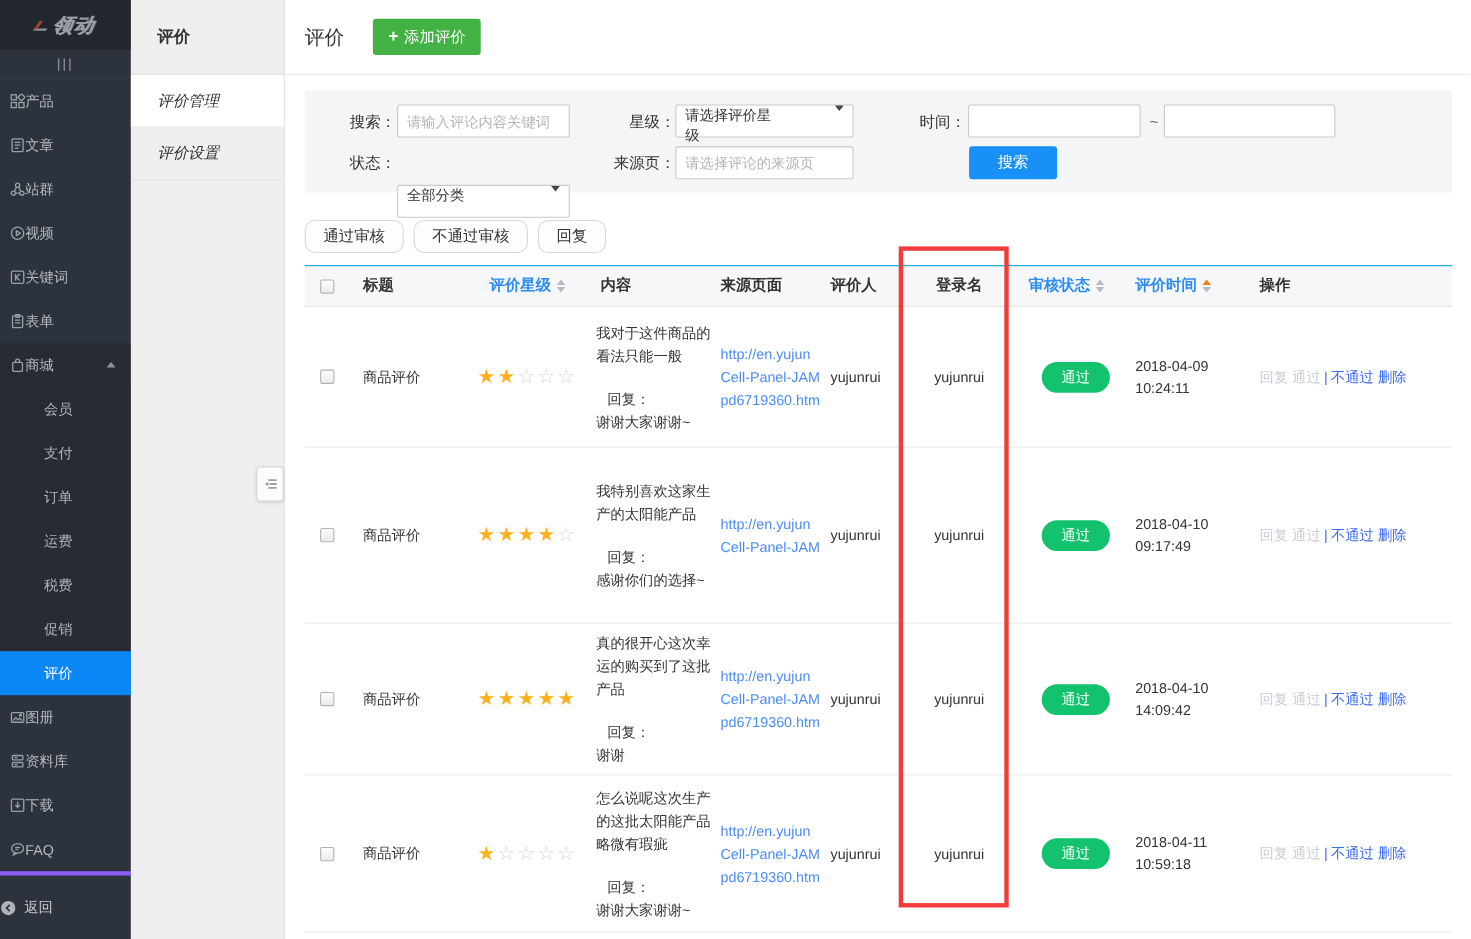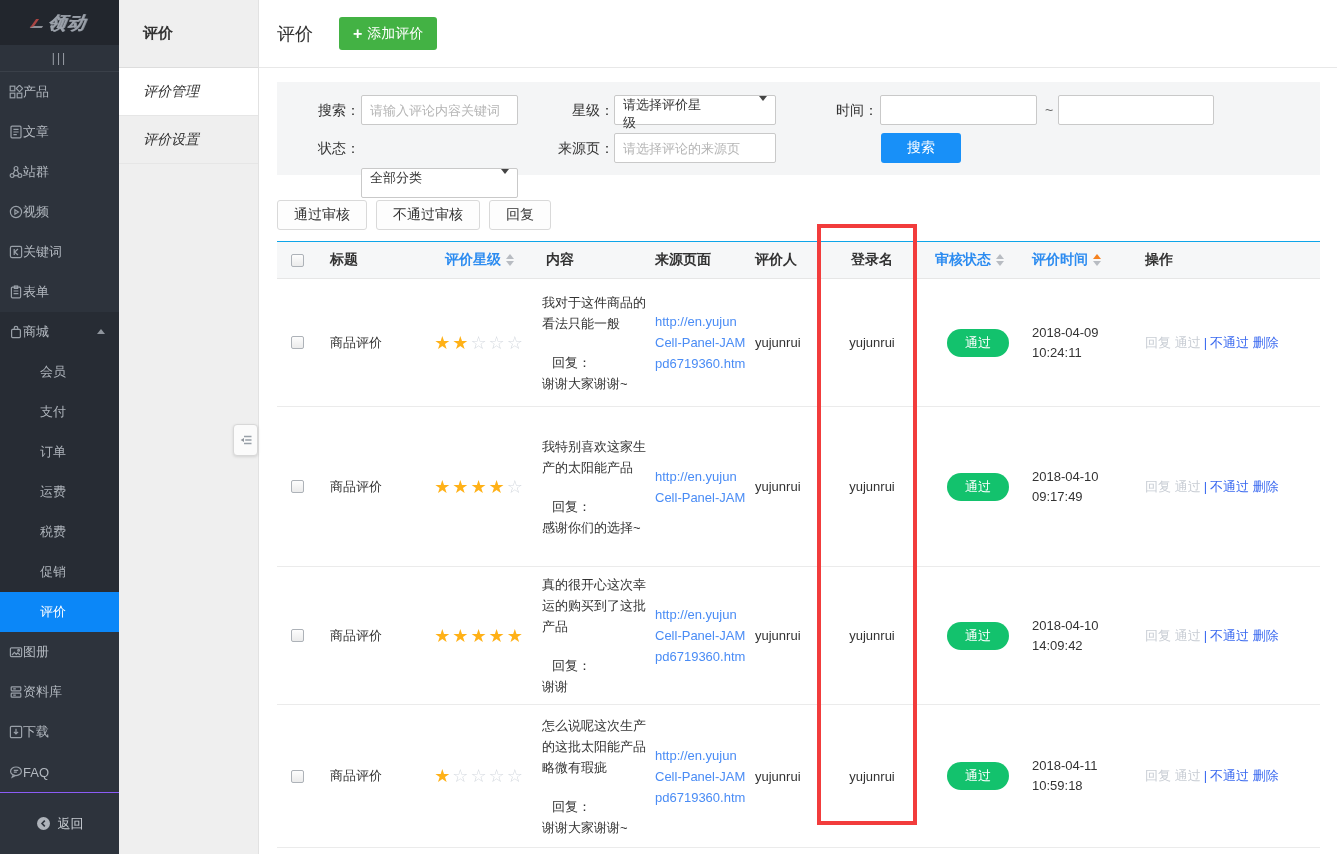--- a/index.html
+++ b/index.html
@@ -22,21 +22,21 @@
   .nav-item { height:40px; display:flex; align-items:center; padding-left:9px; gap:0;
           color:#b3b9c0; font-size:13px; cursor:pointer; position:relative; }
   .nav-item svg { flex:0 0 auto; }
   .mall-block { background:#272c34; }
   .nav-sub { height:40px; display:flex; align-items:center; padding-left:40px;
           color:#aeb4bb; font-size:13px; cursor:pointer; background:#272c34; }
   .nav-sub.active { background:#0b87f8; color:#fff; }
   .caret-up-mini { width:0; height:0; border-left:4px solid transparent; border-right:4px solid transparent;
           border-bottom:5px solid #8f959d; position:absolute; right:14px; top:17px; }
   .back-band { position:absolute; left:0; bottom:0; width:119px; height:62px;
-          border-top:1px solid #8b5cf6; display:flex; align-items:center; justify-content:center;
+          border-top:4px solid #8b5cf6; display:flex; align-items:center; 
           gap:7px; color:#c7ccd2; font-size:13px; cursor:pointer; }
 
   
   .sub-sidebar { position:absolute; left:119px; top:0; width:140px; height:854px;
           background:#efefef; border-right:1px solid #e2e2e2; }
   .sub-title { height:68px; display:flex; align-items:center; padding-left:24px;
           font-size:15px; font-weight:bold; color:#333; border-bottom:1px solid #ddd; }
   .sub-item { height:48px; display:flex; align-items:center; padding-left:24px;
           font-size:14px; color:#333; cursor:pointer; border-bottom:1px solid #e6e6e6;font-style:italic; }
   .sub-item.selected { background:#fff; }
@@ -64,21 +64,21 @@
   .f-select .sel-caret { width:0; height:0; border-left:4px solid transparent; border-right:4px solid transparent;
           border-top:5px solid #444; }
   .f-select .sel-ph { color:#333; }
   .tilde { position:absolute; color:#666; font-size:14px; }
   .search-btn { position:absolute; background:#1890f8; border:none; color:#fff; font-size:14px;
           height:30px; width:80px; border-radius:3px; cursor:pointer; }
 
   
   .bulk-row { position:absolute; left:18px; top:200px; display:flex; gap:9px; }
   .bulk-btn { height:30px; padding:0 16px; background:#fdfdfd; border:1px solid #d9d9d9;
-          border-radius:3px; font-size:14px; color:#333; cursor:pointer; }
+          border-radius:9px; font-size:14px; color:#333; cursor:pointer; }
 
   
   .review-table { position:absolute; left:18px; top:241px; width:1043px; }
   .t-grid { display:grid; grid-template-columns:40px 100px 125px 112px 100px 62px 112px 100px 112px 180px;
           align-items:center; }
   .t-head { height:38px; background:#f6f7f8; border-top:1px solid #0ea5e9; border-bottom:1px solid #e6e6e6;
           font-weight:bold; font-size:14px; color:#333; }
   .t-head > div { display:flex; align-items:center; }
   .h-sortable { color:#2d8cf0; cursor:pointer; }
   .sort-carets { display:inline-flex; flex-direction:column; gap:2px; margin-left:5px; }

